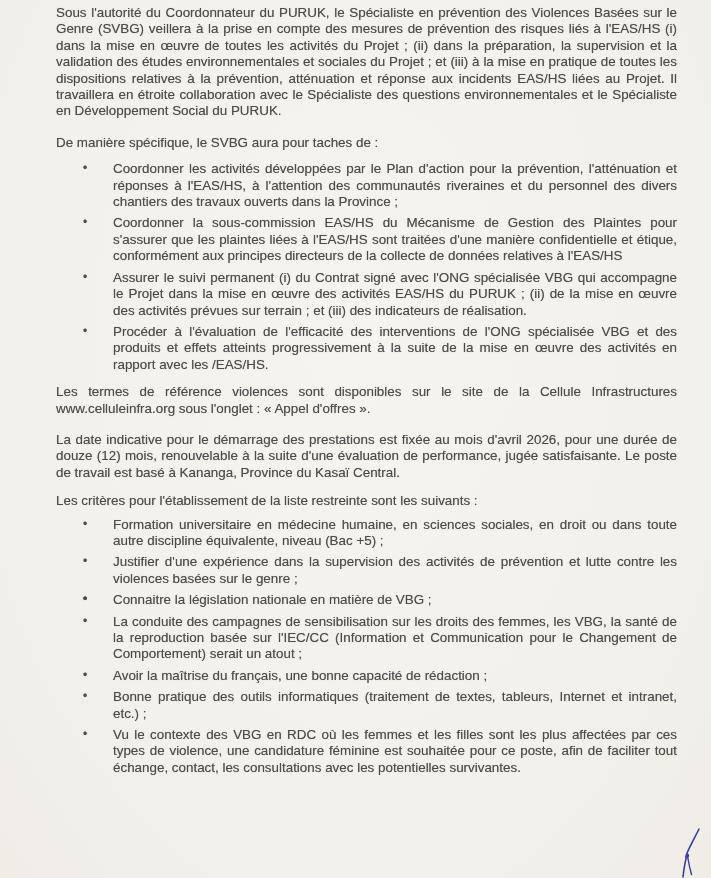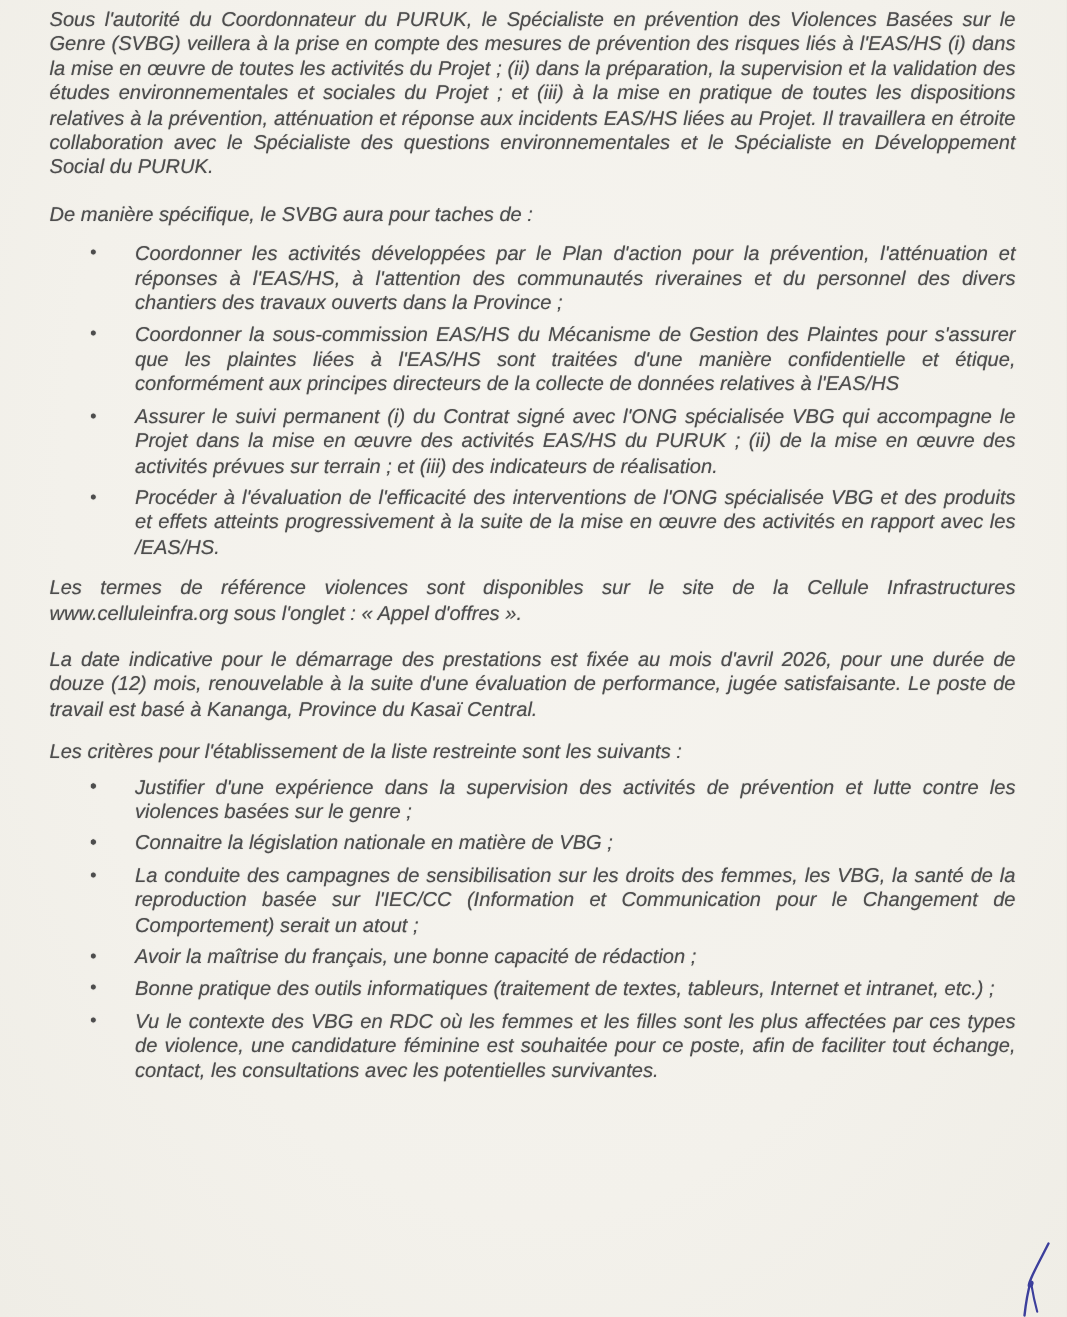--- a/index.html
+++ b/index.html
@@ -12,23 +12,22 @@
     position: relative;
     width: 711px; height: 878px;
     background: radial-gradient(ellipse at 50% 38%, #f6f4ef 0%, #f3f1eb 62%, #efede6 100%);
     font-family: "Liberation Sans", "DejaVu Sans", sans-serif;
     font-size: 13.4px;
     line-height: 16.4px;
     color: #4d4d4d;
     text-shadow: 0 0 0.7px rgba(77,77,77,0.55);
   }
   .content {
-    padding: 5px 34px 0 33px;
+    padding: 5px 34px 0 56px;
     text-align: justify;
-    font-style: italic;
   }
   .para { margin: 0 0 15px 0; }
   .para.tight { margin: 0 0 10px 0; }
   .para.mid { margin: 0 0 12px 0; }
   .para.small { margin: 0 0 7px 0; }
   ul.blist {
     list-style: none;
     margin: 0 0 11px 0;
     padding: 0;
   }
@@ -80,20 +79,21 @@
 
     <p class="para">Les termes de référence violences sont disponibles sur le site de la Cellule Infrastructures www.celluleinfra.org sous l'onglet : « Appel d'offres ».</p>
 
     <p class="para mid">La date indicative pour le démarrage des prestations est fixée au mois d'avril 2026, pour une durée de douze (12) mois, renouvelable à la suite d'une évaluation de performance, jugée satisfaisante. Le poste de travail est basé à Kananga, Province du Kasaï Central.</p>
 
     <p class="para small">Les critères pour l'établissement de la liste restreinte sont les suivants :</p>
 
     <ul class="blist">
         <li>
         <span class="bullet">•</span>
+        <span>Formation universitaire en médecine humaine, en sciences sociales, en droit ou dans toute autre discipline équivalente, niveau (Bac +5) ;</span>
       </li>
         <li>
         <span class="bullet">•</span>
         <span>Justifier d'une expérience dans la supervision des activités de prévention et lutte contre les violences basées sur le genre ;</span>
       </li>
         <li>
         <span class="bullet">•</span>
       </li>
         <li>
         <span class="bullet">•</span>

